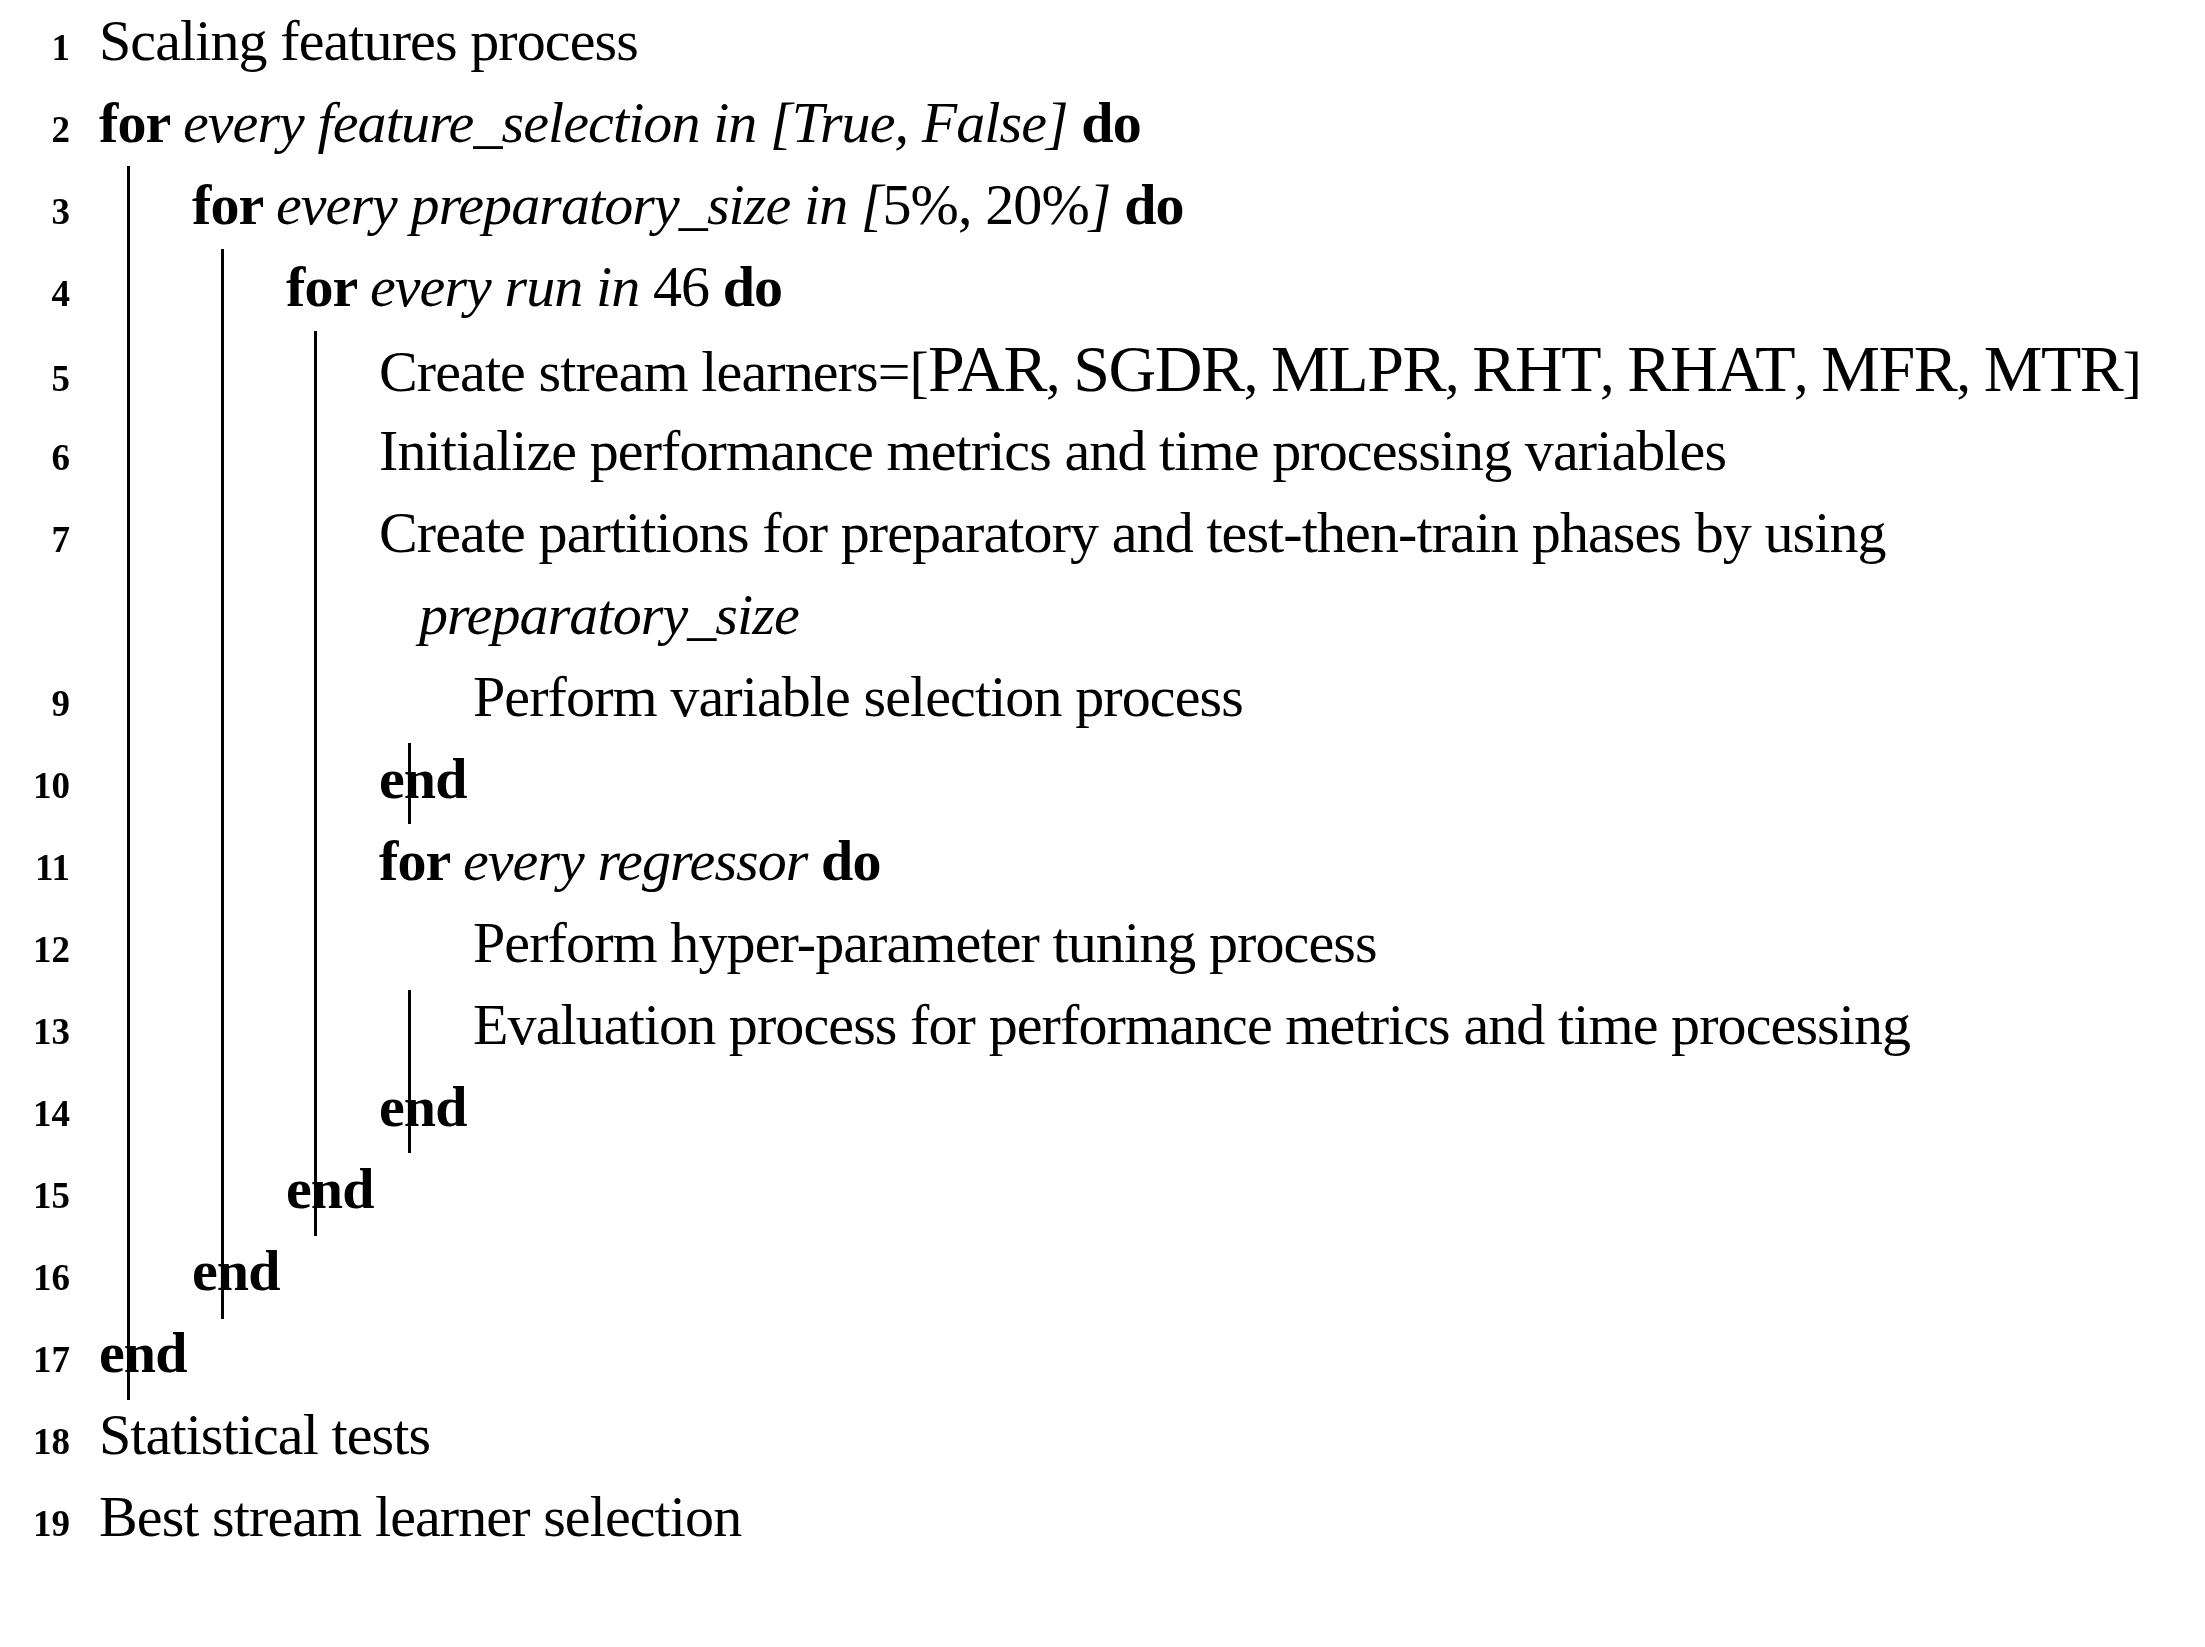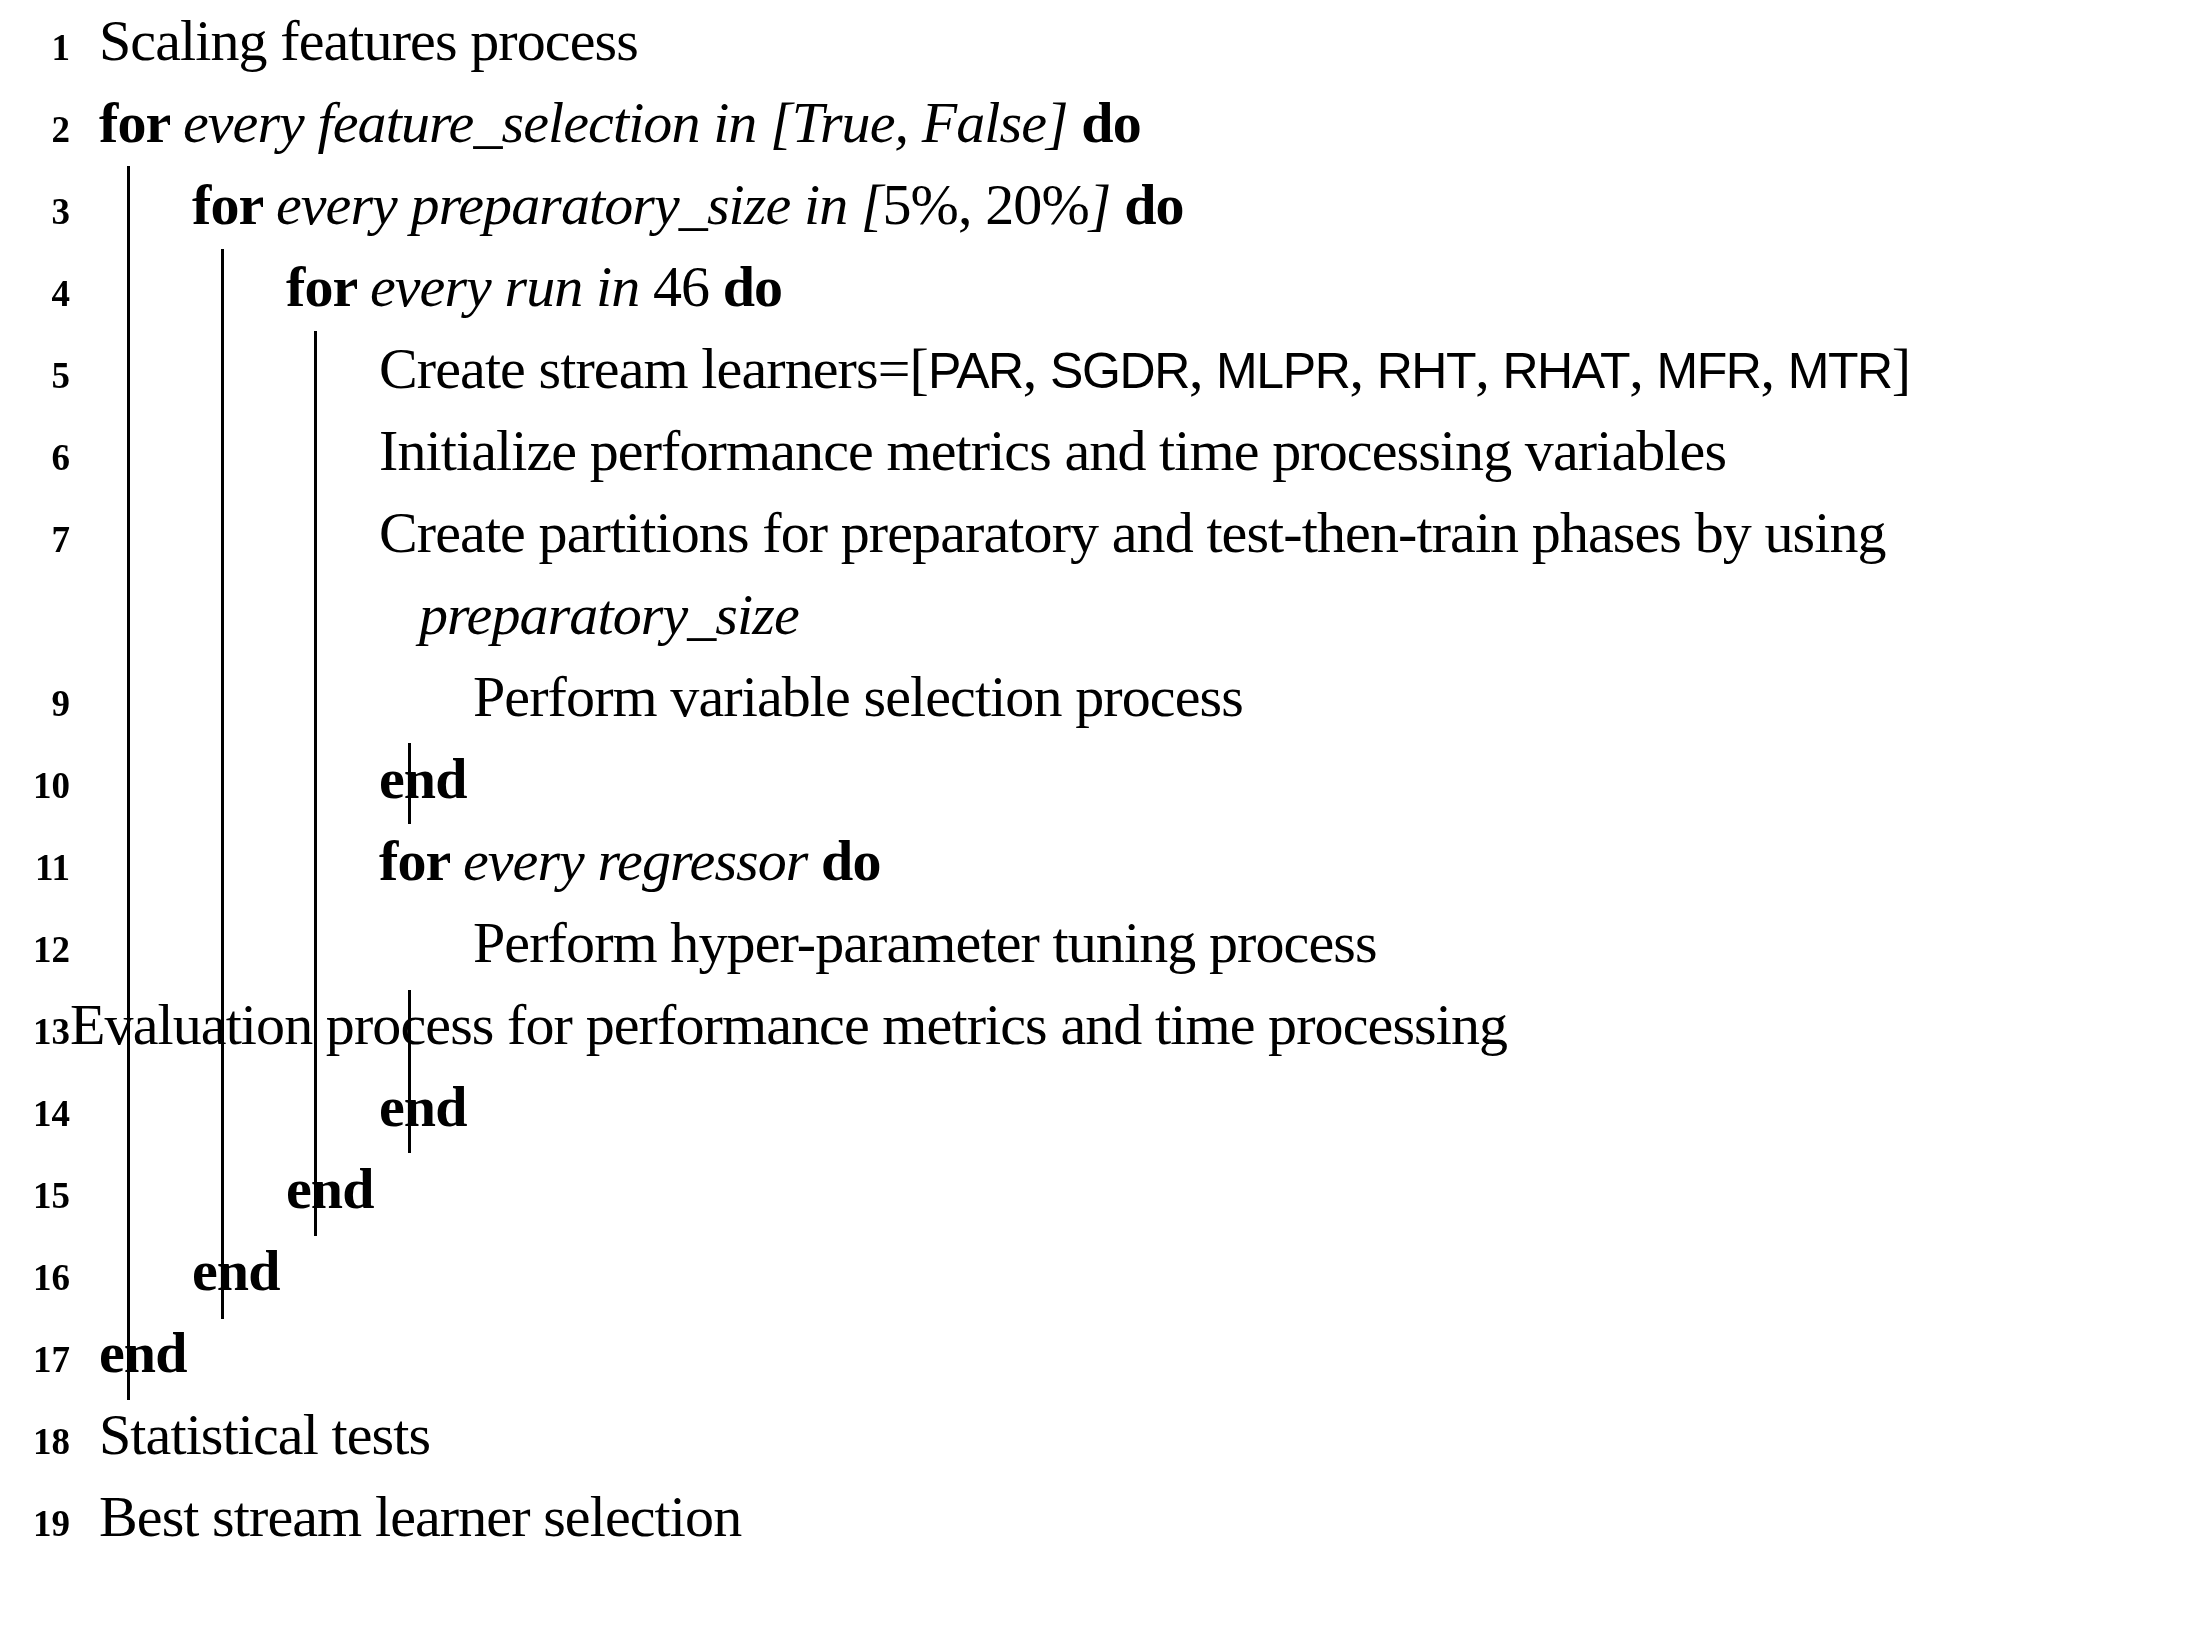--- a/index.html
+++ b/index.html
@@ -41,22 +41,22 @@
     font-style: normal;
     font-weight: normal;
   }
   .seg-bold {
     font-weight: bold;
   }
   .seg-italic {
     font-style: italic;
   }
   .seg-mono {
-    font-family: Liberation Sans, sans-serif;
-    font-size: 50px;
+    font-family: Liberation Serif, serif;
+    font-size: 66px;
     letter-spacing: -1.4px;
   }
   .block-bar {
     position: absolute;
     width: 2.9px;
     background: #000000;
   }
 </style>
 </head>
 <body>
@@ -67,21 +67,21 @@
     <div class="algo-row"><span class="line-num">3</span><span class="line-text" style="margin-left: 122px;"><span class="seg-bold">for </span><span class="seg-italic">every preparatory_size in [</span><span class="seg-roman">5%, 20%</span><span class="seg-italic">] </span><span class="seg-bold">do</span></span></div>
     <div class="algo-row"><span class="line-num">4</span><span class="line-text" style="margin-left: 216px;"><span class="seg-bold">for </span><span class="seg-italic">every run in </span><span class="seg-roman">46 </span><span class="seg-bold">do</span></span></div>
     <div class="algo-row"><span class="line-num">5</span><span class="line-text" style="margin-left: 309px;"><span class="seg-roman">Create stream learners=[</span><span class="seg-mono">PAR</span><span class="seg-roman">, </span><span class="seg-mono">SGDR</span><span class="seg-roman">, </span><span class="seg-mono">MLPR</span><span class="seg-roman">, </span><span class="seg-mono">RHT</span><span class="seg-roman">, </span><span class="seg-mono">RHAT</span><span class="seg-roman">, </span><span class="seg-mono">MFR</span><span class="seg-roman">, </span><span class="seg-mono">MTR</span><span class="seg-roman">]</span></span></div>
     <div class="algo-row"><span class="line-num">6</span><span class="line-text" style="margin-left: 309px;"><span class="seg-roman">Initialize performance metrics and time processing variables</span></span></div>
     <div class="algo-row"><span class="line-num">7</span><span class="line-text" style="margin-left: 309px;"><span class="seg-roman">Create partitions for preparatory and test-then-train phases by using</span></span></div>
     <div class="algo-row"><span class="line-num"></span><span class="line-text" style="margin-left: 349px;"><span class="seg-italic">preparatory_size</span></span></div>
     <div class="algo-row"><span class="line-num">9</span><span class="line-text" style="margin-left: 403px;"><span class="seg-roman">Perform variable selection process</span></span></div>
     <div class="algo-row"><span class="line-num">10</span><span class="line-text" style="margin-left: 309px;"><span class="seg-bold">end</span></span></div>
     <div class="algo-row"><span class="line-num">11</span><span class="line-text" style="margin-left: 309px;"><span class="seg-bold">for </span><span class="seg-italic">every regressor </span><span class="seg-bold">do</span></span></div>
     <div class="algo-row"><span class="line-num">12</span><span class="line-text" style="margin-left: 403px;"><span class="seg-roman">Perform hyper-parameter tuning process</span></span></div>
-    <div class="algo-row"><span class="line-num">13</span><span class="line-text" style=""><span class="seg-roman">Evaluation process for performance metrics and time processing</span></span></div>
+    <div class="algo-row"><span class="line-num">13</span><span class="line-text" style="margin-left: 403px;"><span class="seg-roman">Evaluation process for performance metrics and time processing</span></span></div>
     <div class="algo-row"><span class="line-num">14</span><span class="line-text" style="margin-left: 309px;"><span class="seg-bold">end</span></span></div>
     <div class="algo-row"><span class="line-num">15</span><span class="line-text" style="margin-left: 216px;"><span class="seg-bold">end</span></span></div>
     <div class="algo-row"><span class="line-num">16</span><span class="line-text" style="margin-left: 122px;"><span class="seg-bold">end</span></span></div>
     <div class="algo-row"><span class="line-num">17</span><span class="line-text" style="margin-left: 29px;"><span class="seg-bold">end</span></span></div>
     <div class="algo-row"><span class="line-num">18</span><span class="line-text" style="margin-left: 29px;"><span class="seg-roman">Statistical tests</span></span></div>
     <div class="algo-row"><span class="line-num">19</span><span class="line-text" style="margin-left: 29px;"><span class="seg-roman">Best stream learner selection</span></span></div>
     <div class="block-bar" style="left: 127px; top: 166px; height: 1234px;"></div>
     <div class="block-bar" style="left: 221px; top: 249px; height: 1070px;"></div>
     <div class="block-bar" style="left: 314px; top: 331px; height: 905px;"></div>
     <div class="block-bar" style="left: 408px; top: 743px; height: 81px;"></div>

